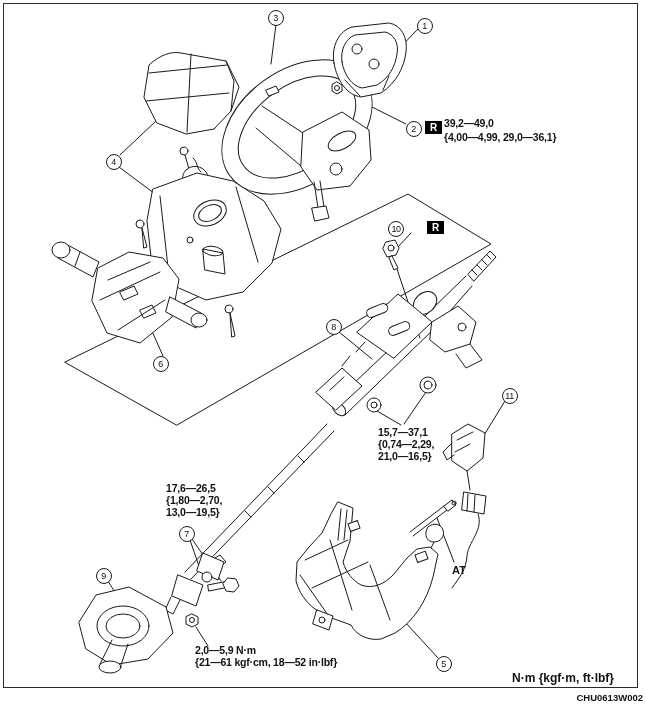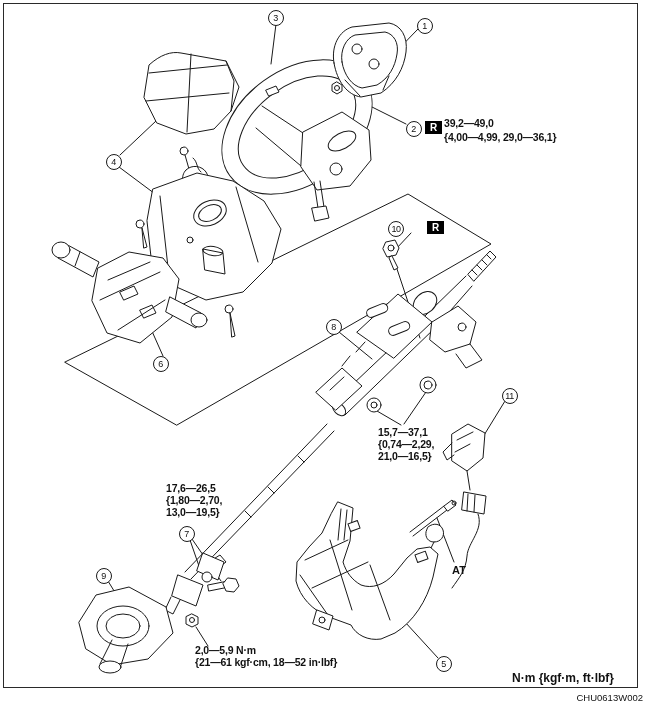--- a/index.html
+++ b/index.html
@@ -22,21 +22,21 @@
     font-weight:bold;font-size:10px;line-height:13px;text-align:center;z-index:4;
   }
   .spec{
     position:absolute;font-weight:bold;font-size:10.5px;line-height:12px;
     white-space:nowrap;letter-spacing:-0.2px;z-index:4;
   }
   .spec div{white-space:nowrap;}
   #spec-wheel-nut div{line-height:13.5px;}
   #at-label{position:absolute;left:452px;top:564px;font-weight:bold;font-size:11px;z-index:4;text-align:center;}
   #units-note{position:absolute;left:512px;top:671px;font-weight:bold;font-size:12px;white-space:nowrap;z-index:4;}
-  #figure-code{position:absolute;right:2px;top:692px;font-size:9.5px;font-weight:normal;letter-spacing:0;z-index:4;white-space:nowrap;}
+  #figure-code{position:absolute;right:2px;top:692px;font-size:9.5px;font-weight:bold;letter-spacing:0;z-index:4;white-space:nowrap;}
 </style>
 </head>
 <body>
 
 <div id="canvas">
 
   <div id="frame-border"></div>
 
   <svg width="645" height="713" viewBox="0 0 645 713">
     <g stroke="#1a1a1a" stroke-width="1" fill="none" stroke-linejoin="round" stroke-linecap="round">

